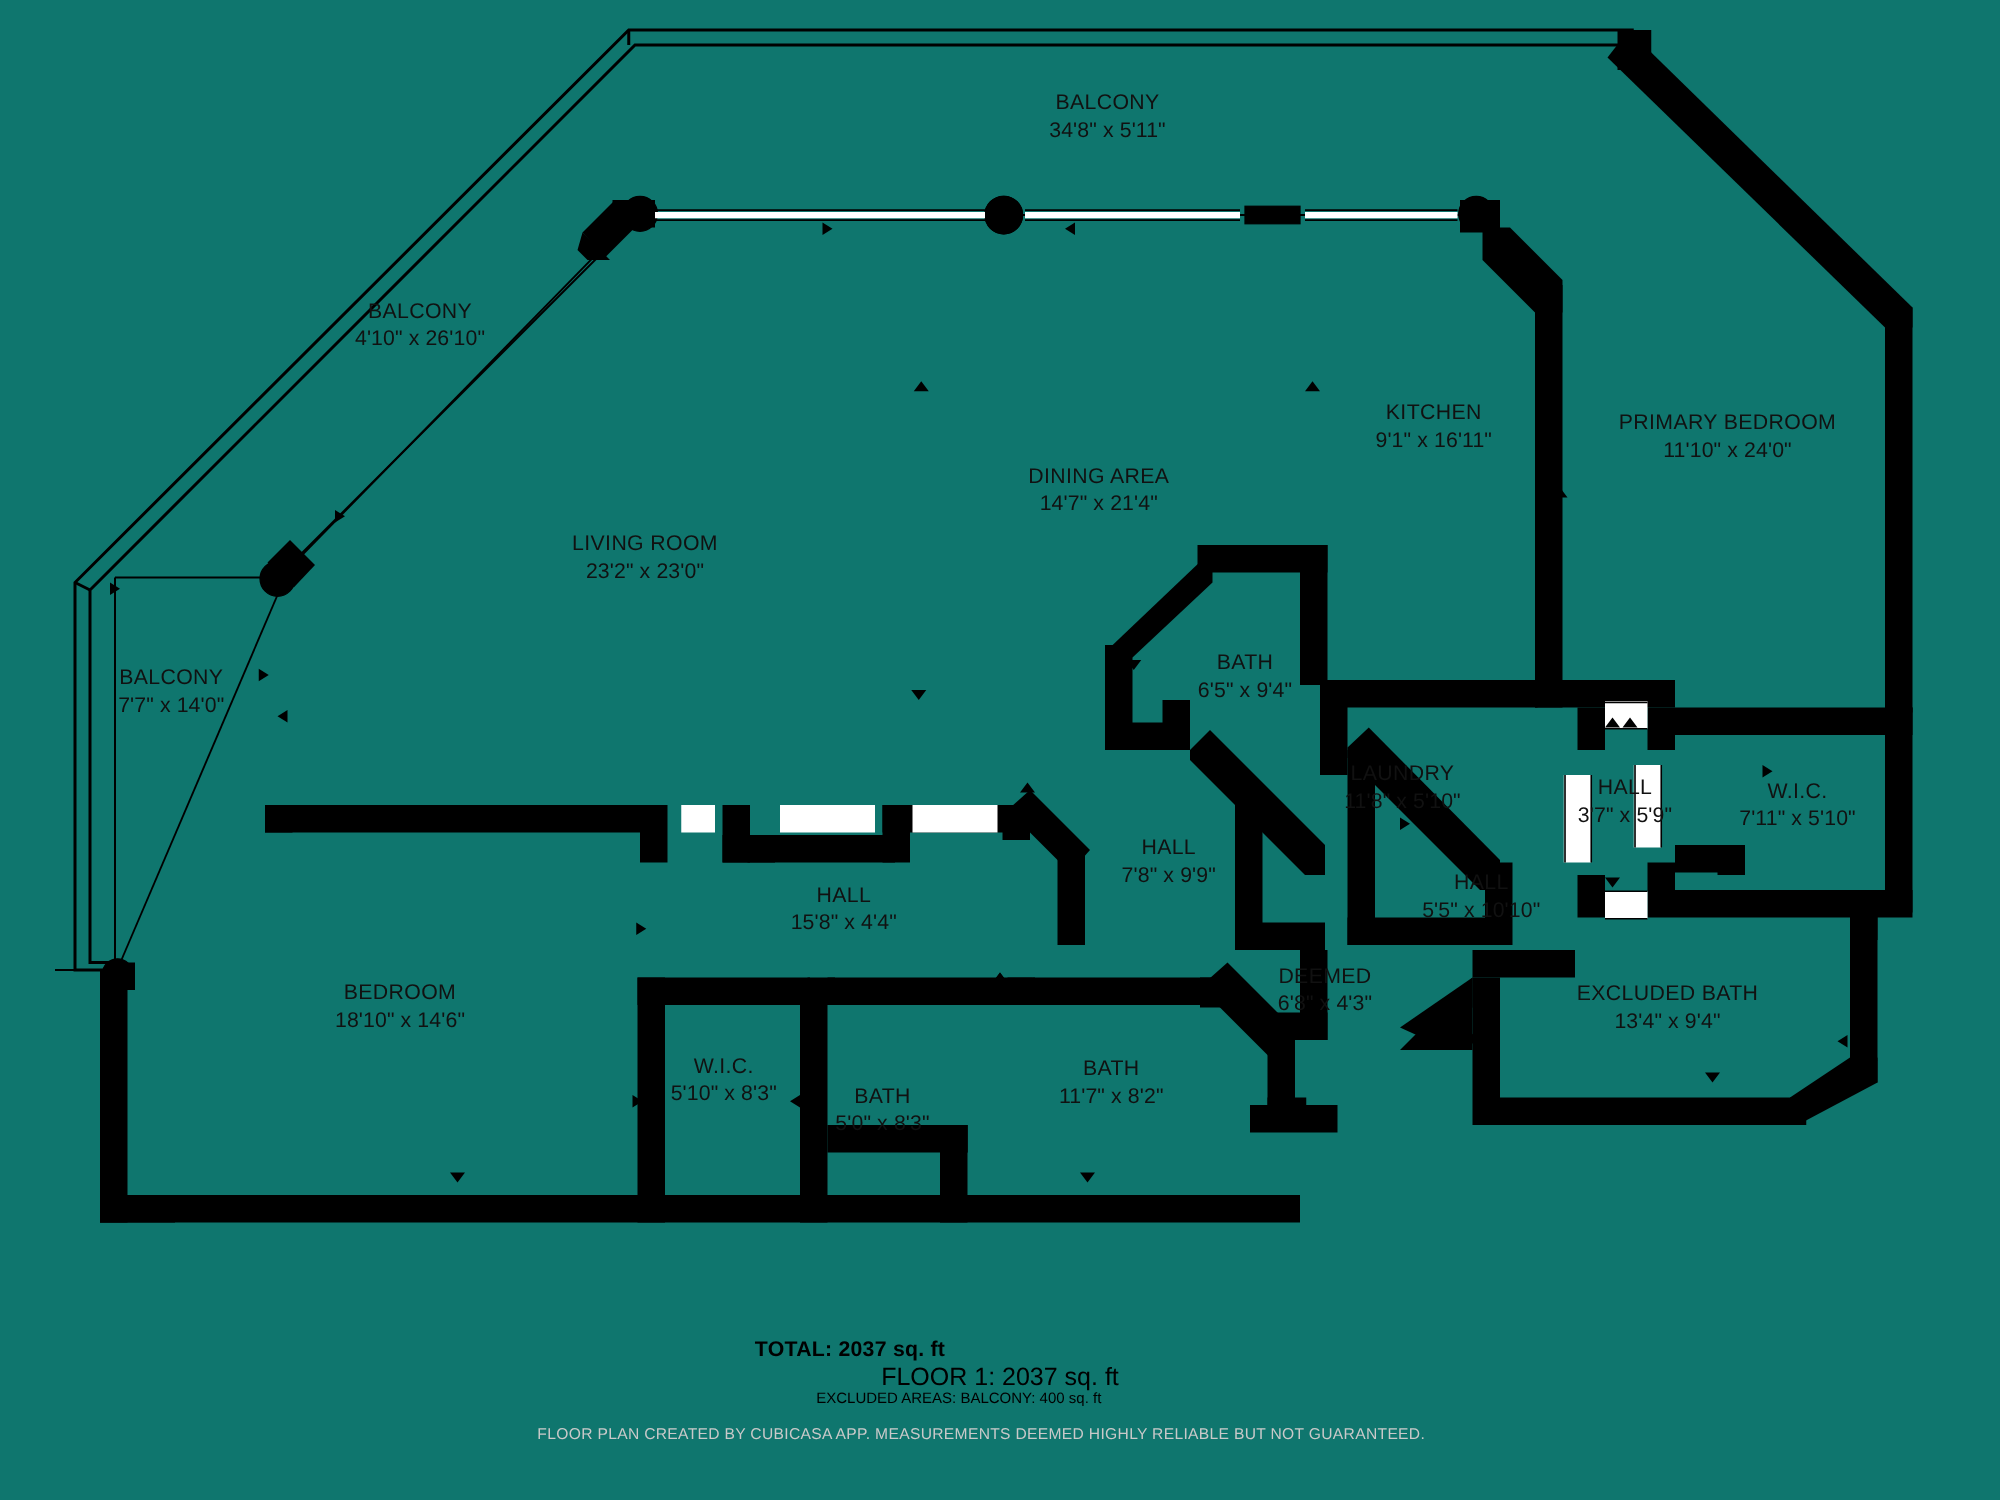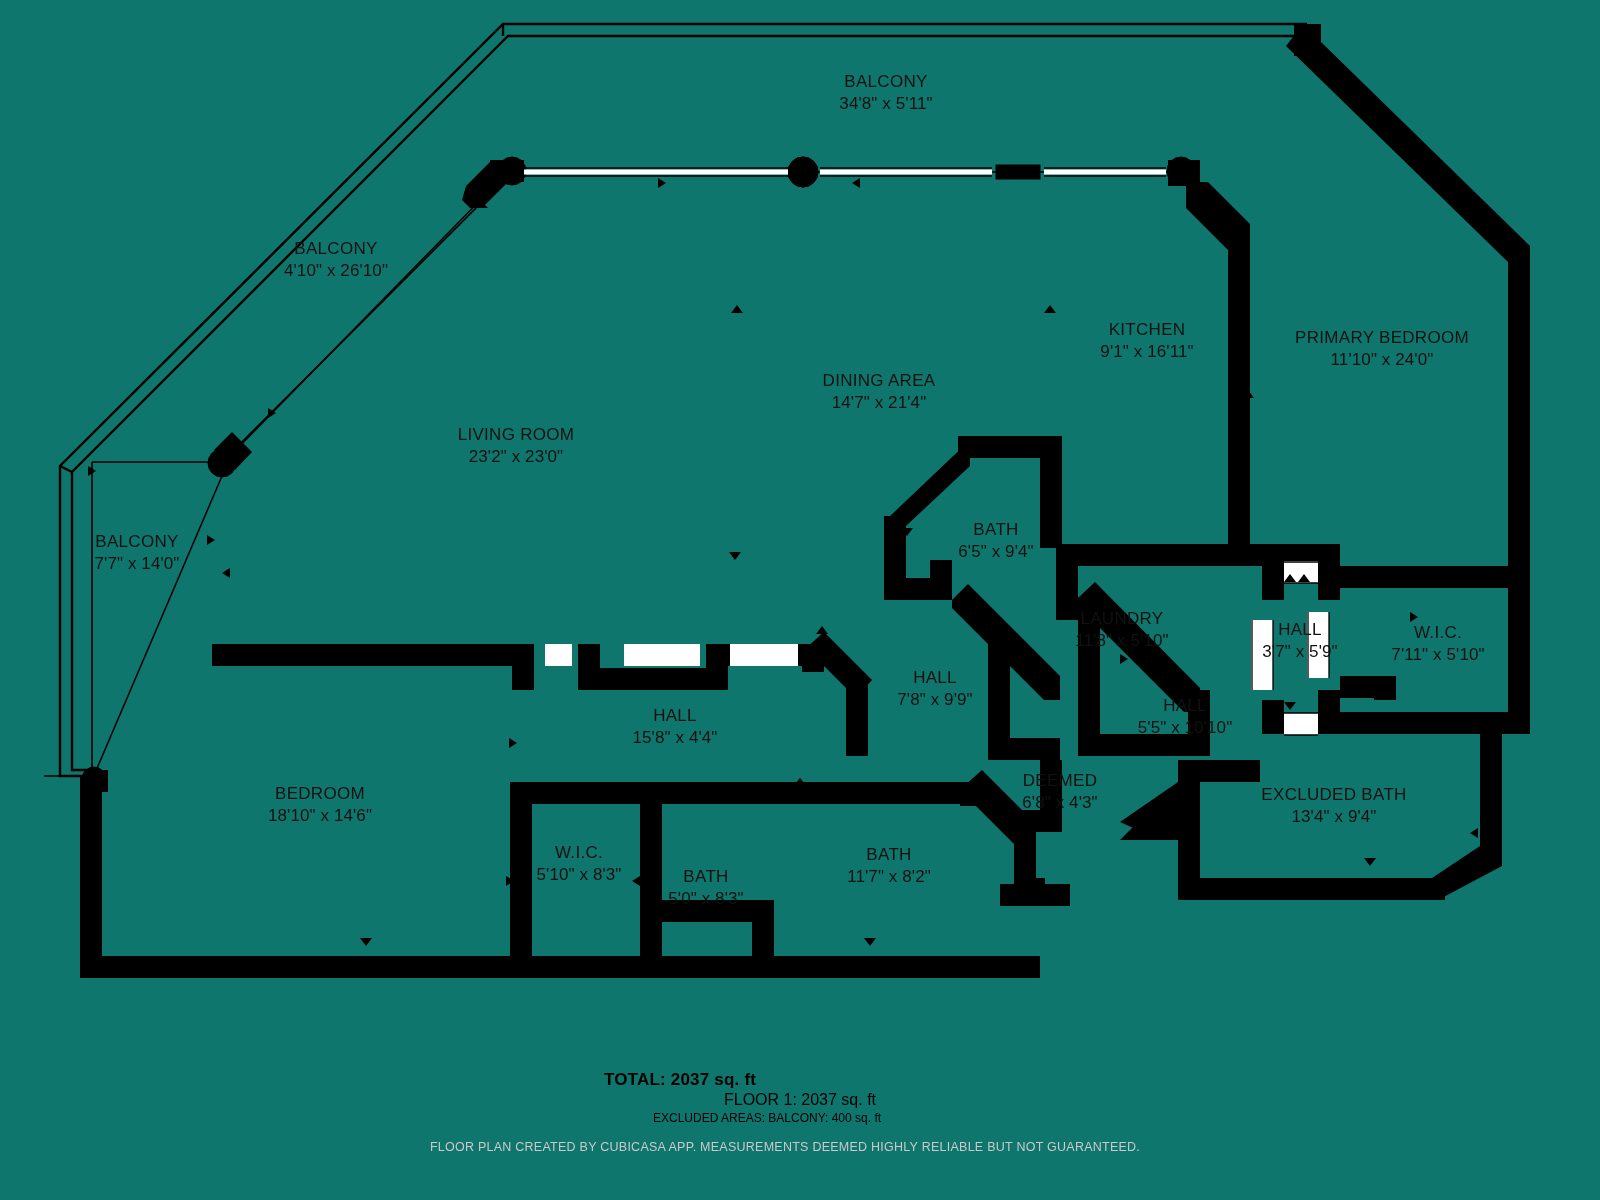--- a/index.html
+++ b/index.html
@@ -62,21 +62,21 @@
     font-size: 17px;
     font-weight: bold;
     letter-spacing: 0.2px;
   }
   .footer-floor {
     position: absolute;
     left: 0;
     width: 1600px;
     top: 1091px;
     text-align: center;
-    font-size: 16px;
+    font-size: 20px;
   }
   .footer-excluded {
     position: absolute;
     left: 0;
     width: 1534px;
     top: 1111px;
     text-align: center;
     font-size: 12px;
   }
   .footer-disclaimer {

